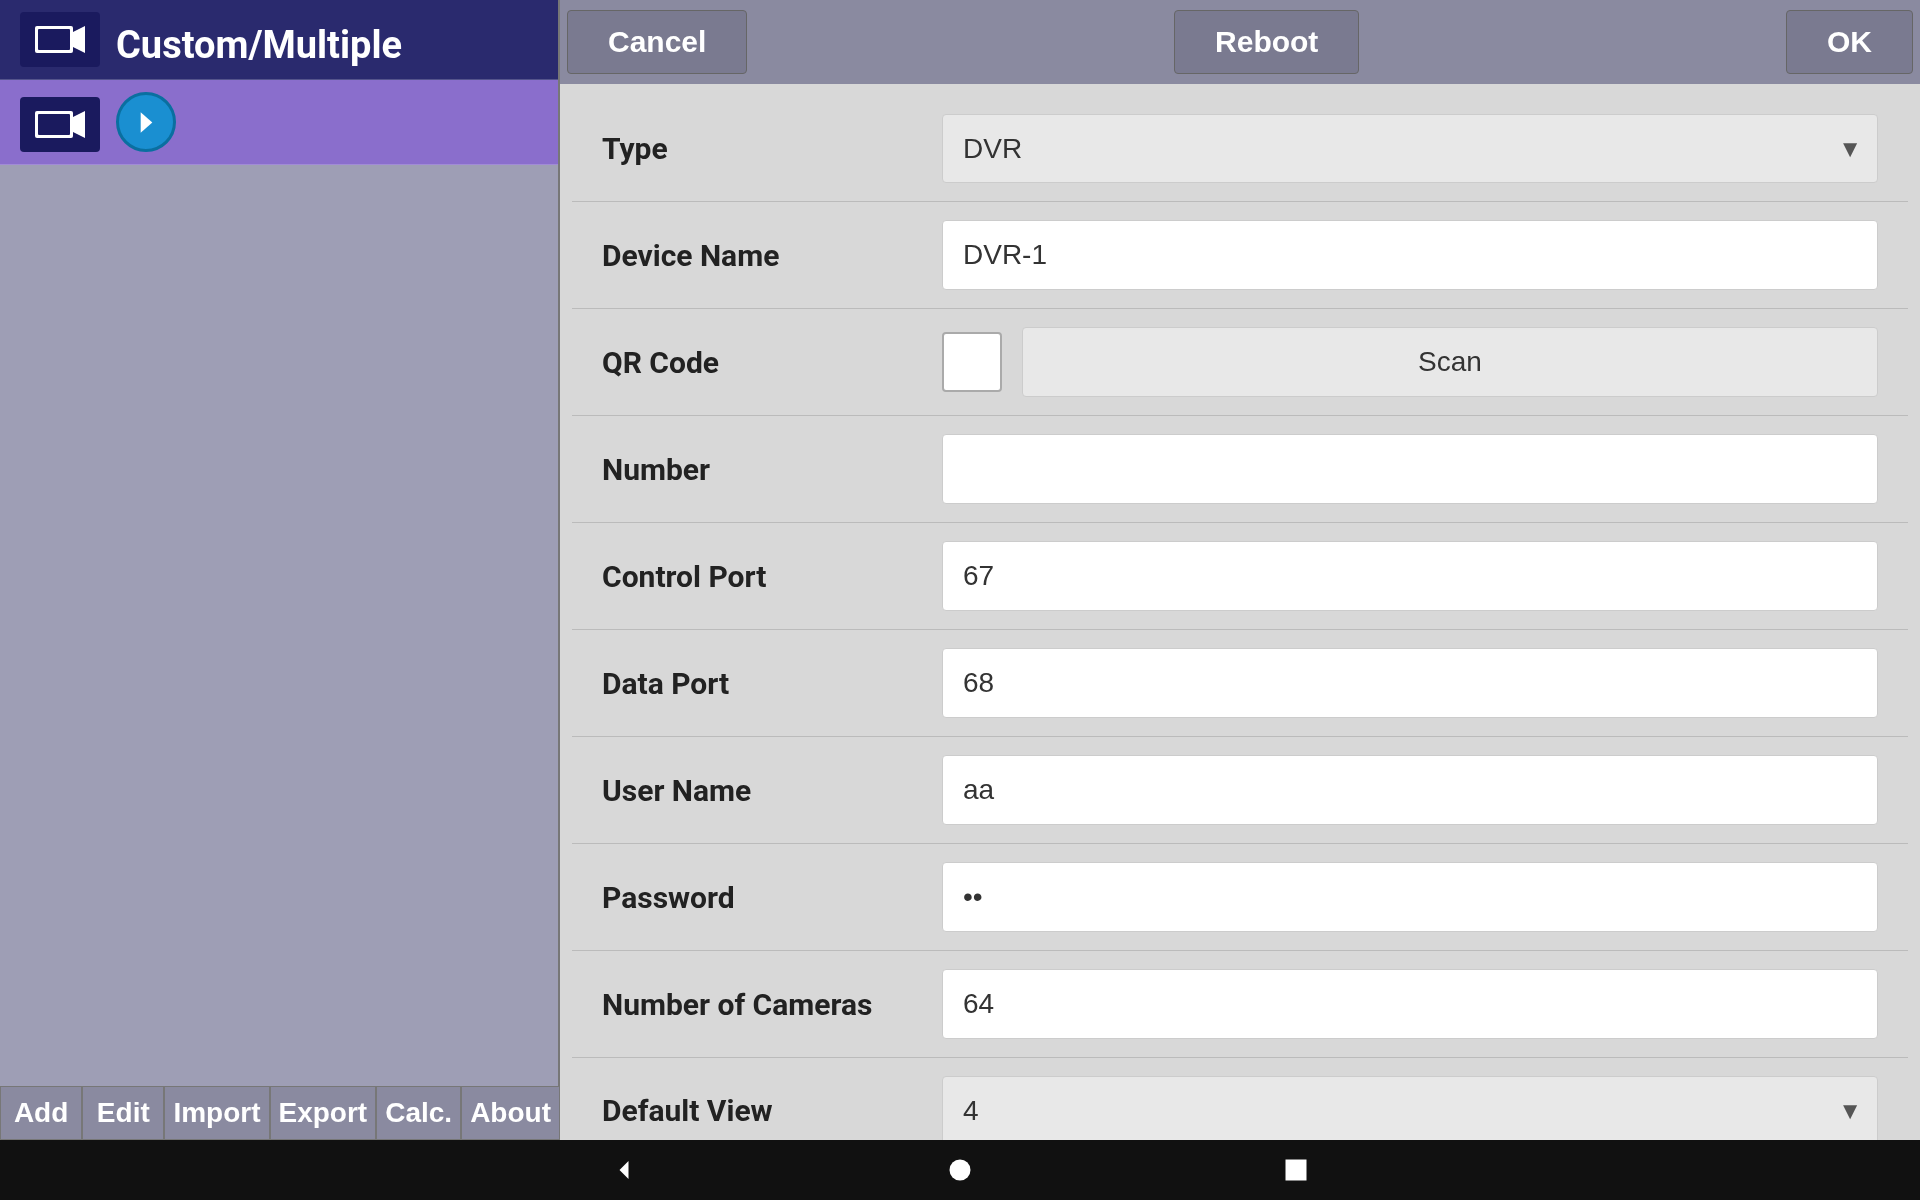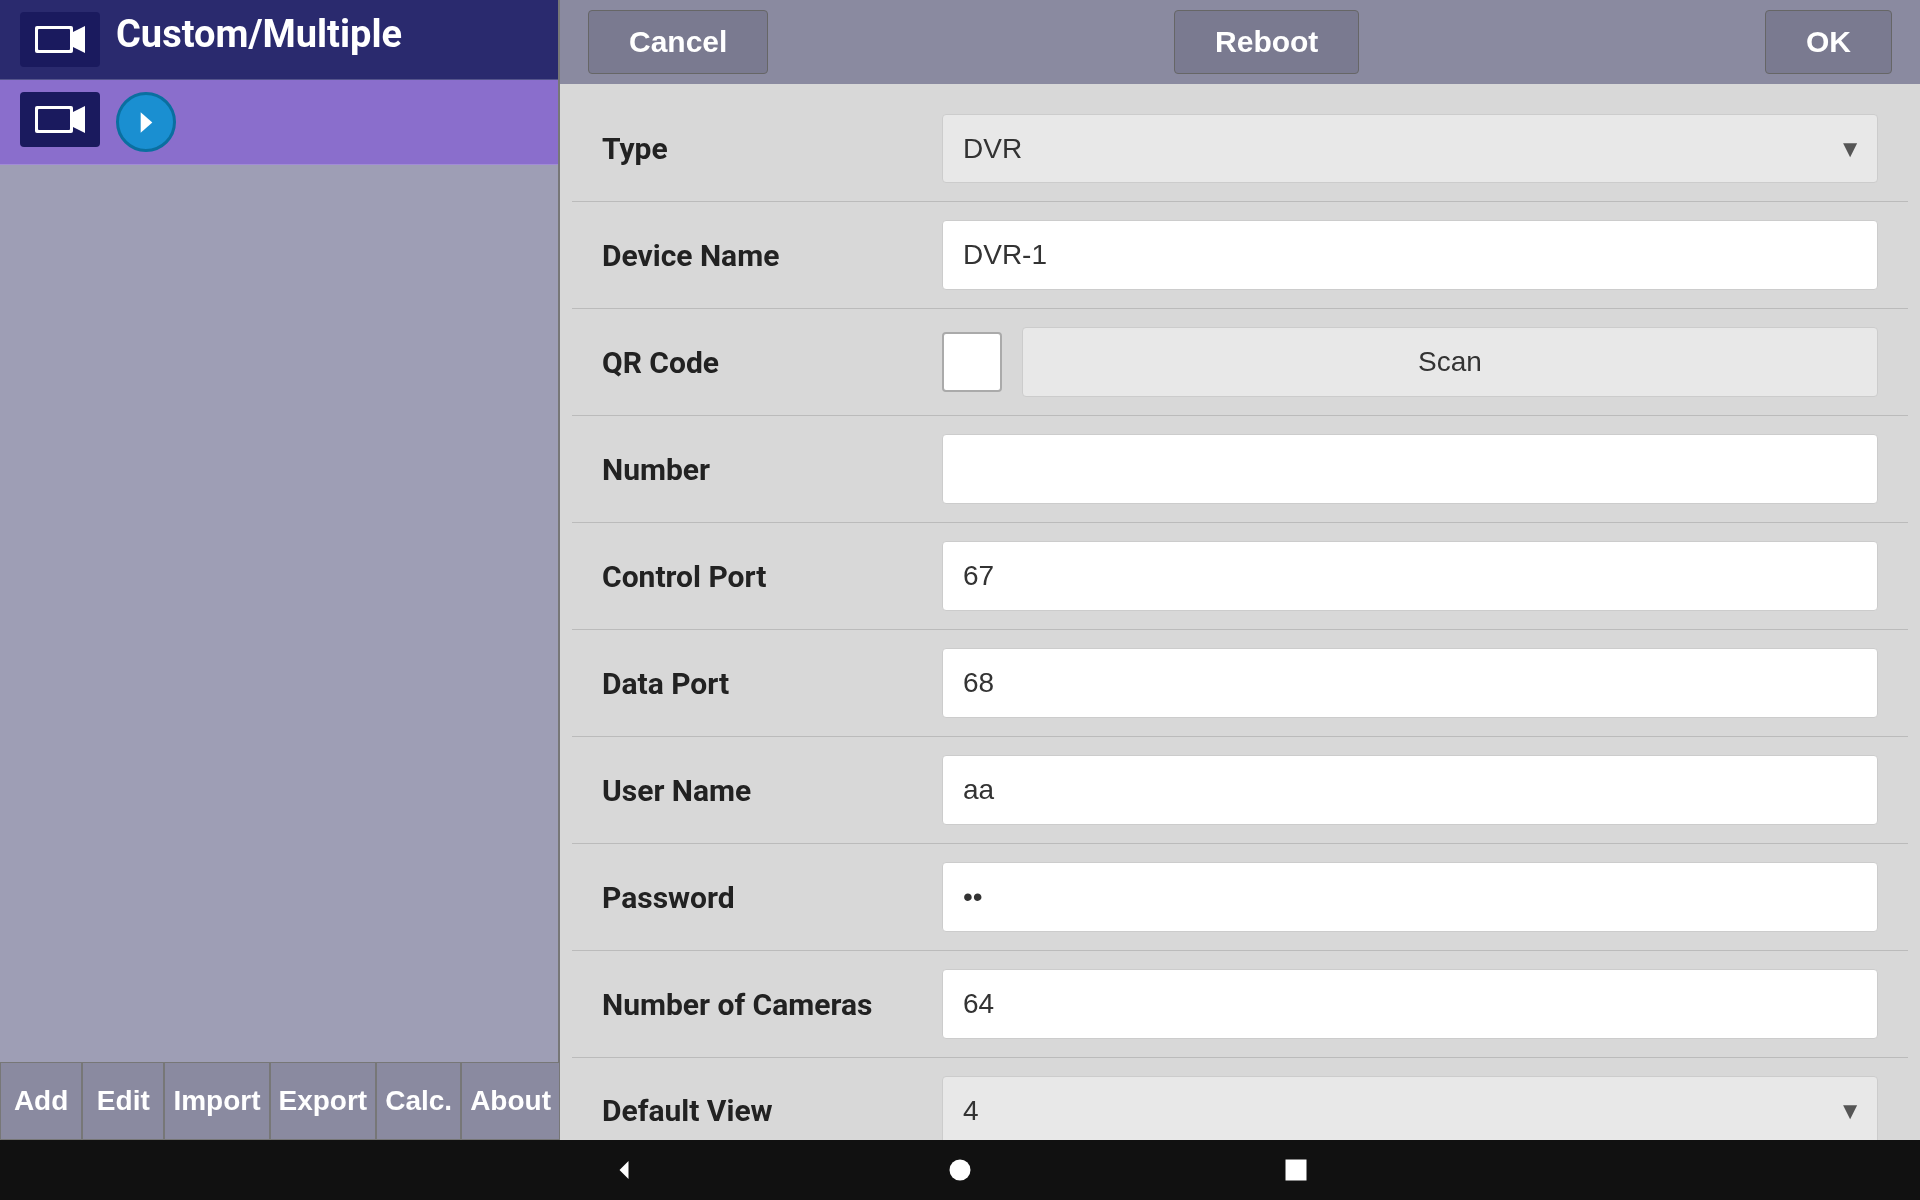--- a/index.html
+++ b/index.html
@@ -41,21 +41,21 @@
       font-weight: bold;
       text-shadow: 1px 1px 2px rgba(0,0,0,0.3);
     }
 
     .device-list-items {
       flex: 1;
     }
 
     .device-item {
       display: flex;
-      align-items: flex-start;
+      align-items: flex-end;
       padding: 12px 20px;
       border-bottom: 1px solid rgba(255,255,255,0.2);
       cursor: pointer;
       position: relative;
     }
 
     .device-item.custom {
       background: #2a2a6e;
     }
 
@@ -106,21 +106,21 @@
       fill: white;
     }
 
     .bottom-bar-left {
       width: 560px;
       display: flex;
     }
 
     .bottom-btn {
       flex: 1;
-      padding: 22px 8px;
+      padding: 10px 8px;
       background: #8a8aa0;
       border: 1px solid #777;
       color: white;
       font-size: 28px;
       font-weight: bold;
       text-align: center;
       cursor: pointer;
     }
 
     
@@ -128,21 +128,21 @@
       flex: 1;
       background: #d0d0d0;
       display: flex;
       flex-direction: column;
     }
 
     .right-header {
       display: flex;
       align-items: center;
       background: #8a8aa0;
-      padding: 10px 28px;
+      padding: 10px 7px;
       gap: 20px;
     }
 
     .header-btn {
       padding: 14px 40px;
       font-size: 30px;
       font-weight: bold;
       color: white;
       background: #7a7a90;
       border: 1px solid #666;

